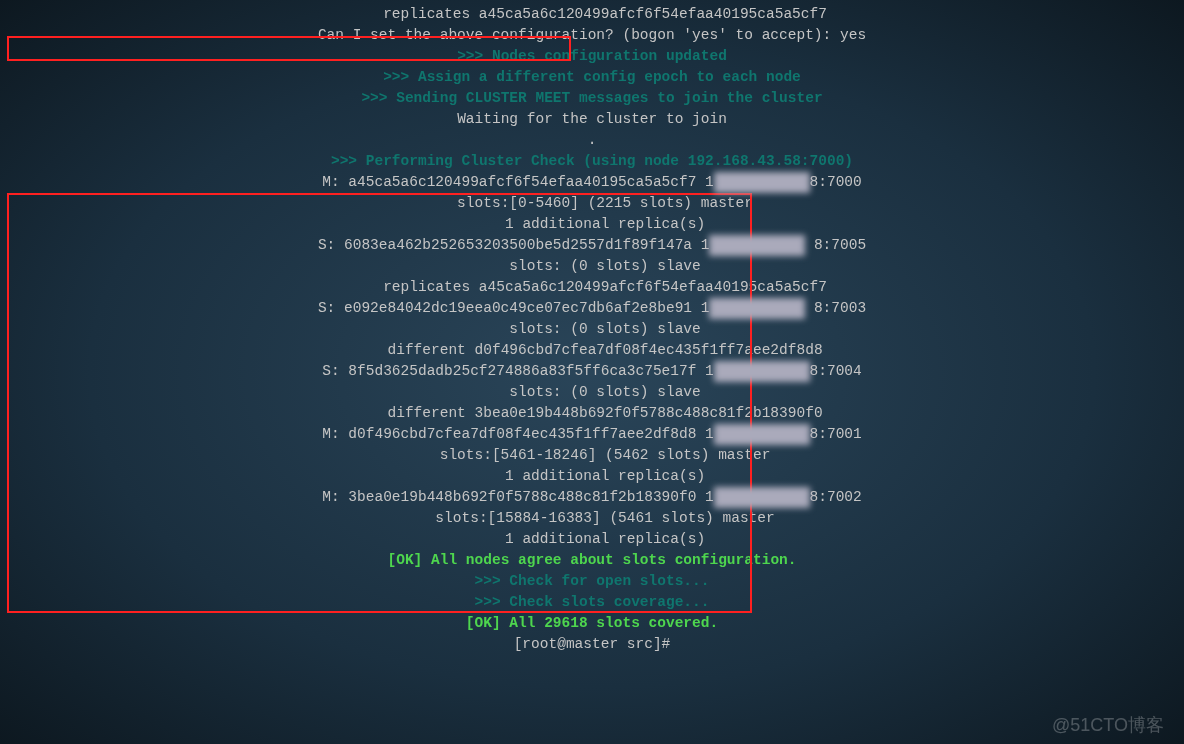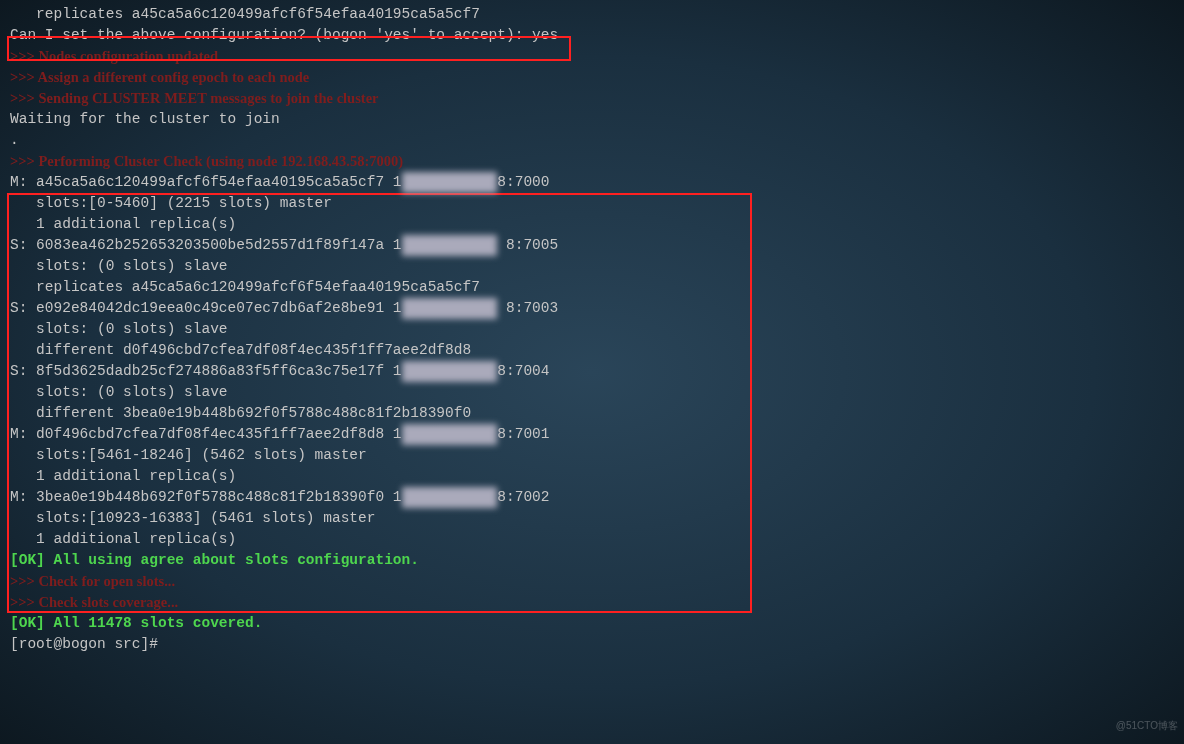--- a/index.html
+++ b/index.html
@@ -14,25 +14,25 @@
       font-family: 'Courier New', monospace;
       font-size: 14.5px;
       color: #c5c5c5;
       overflow: hidden;
       position: relative;
       padding: 4px 10px;
       line-height: 21px;
     }
     .line {
       white-space: pre;
+      text-align: center;
     }
     .bold-white {
-      color: #7f1d1d;
+      color: #0f766e;
       font-weight: bold;
-      font-family: Liberation Serif, serif;
     }
     .green {
       color: #4ed64e;
       font-weight: bold;
     }
     .red-box {
       border: 2px solid #ff2020;
       position: absolute;
     }
     .box1 {
@@ -43,24 +43,24 @@
     }
     .box2 {
       top: 193px;
       left: 7px;
       width: 745px;
       height: 420px;
     }
     .watermark {
       position: absolute;
       bottom: 8px;
-      right: 6px;
+      right: 20px;
       color: rgba(255,255,255,0.25);
       font-family: sans-serif;
-      font-size: 10px;
+      font-size: 18px;
     }
     .blur {
       display: inline-block;
       filter: blur(3px);
       background: #aab;
       color: transparent;
     }
   </style>
 </head>
 <body>
@@ -91,22 +91,22 @@
 
 <div class="line"><span>S: 8f5d3625dadb25cf274886a83f5ff6ca3c75e17f 1</span><span class="blur">92.168.43.5</span><span>8:7004</span></div>
 <div class="line">   slots: (0 slots) slave</div>
 <div class="line">   different 3bea0e19b448b692f0f5788c488c81f2b18390f0</div>
 
 <div class="line"><span>M: d0f496cbd7cfea7df08f4ec435f1ff7aee2df8d8 1</span><span class="blur">92.168.43.5</span><span>8:7001</span></div>
 <div class="line">   slots:[5461-18246] (5462 slots) master</div>
 <div class="line">   1 additional replica(s)</div>
 
 <div class="line"><span>M: 3bea0e19b448b692f0f5788c488c81f2b18390f0 1</span><span class="blur">92.168.43.5</span><span>8:7002</span></div>
-<div class="line">   slots:[10923-16383] (5461 slots) master</div>
+<div class="line">   slots:[15884-16383] (5461 slots) master</div>
 <div class="line">   1 additional replica(s)</div>
 
-<div class="line green">[OK] All using agree about slots configuration.</div>
+<div class="line green">[OK] All nodes agree about slots configuration.</div>
 <div class="line bold-white">&gt;&gt;&gt; Check for open slots...</div>
 <div class="line bold-white">&gt;&gt;&gt; Check slots coverage...</div>
-<div class="line green">[OK] All 11478 slots covered.</div>
-<div class="line">[root@bogon src]#</div>
+<div class="line green">[OK] All 29618 slots covered.</div>
+<div class="line">[root@master src]#</div>
 
 <div class="watermark">@51CTO博客</div>
 
 </body></html>

